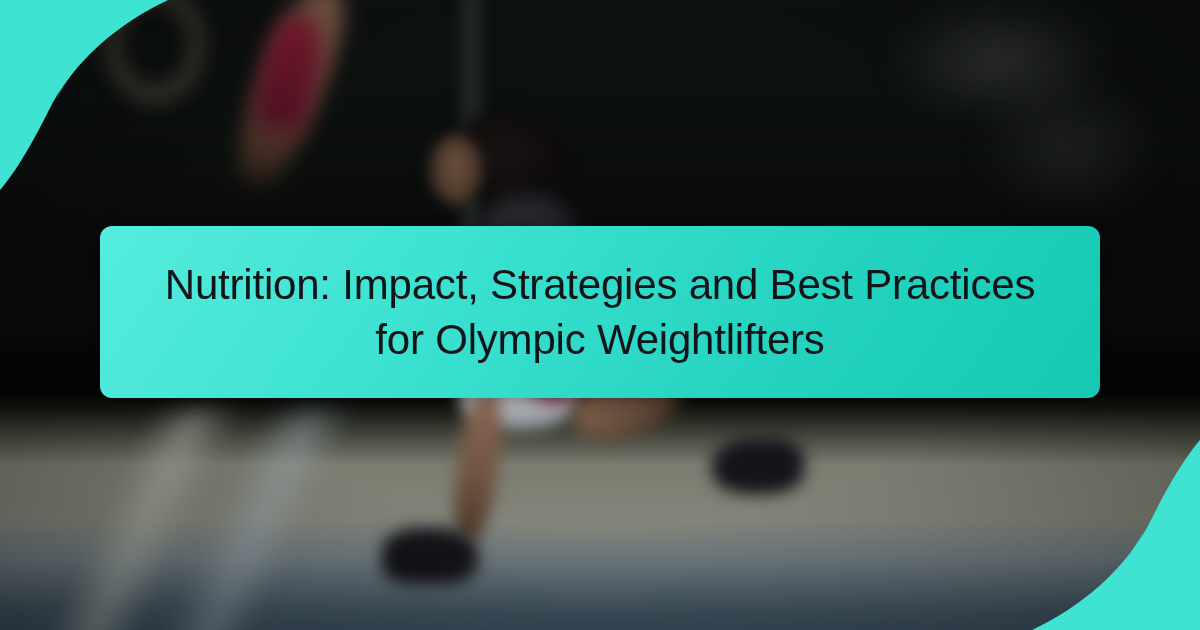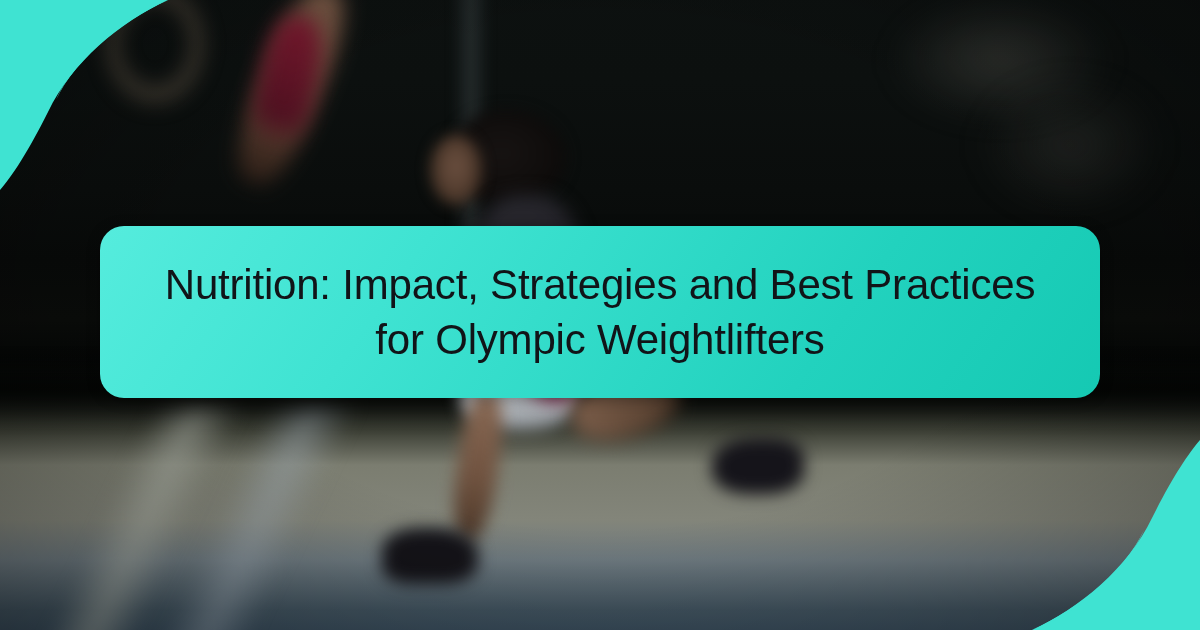--- a/index.html
+++ b/index.html
@@ -207,21 +207,21 @@
   .corner-tl { left: 0; top: 0; }
   .corner-br { right: 0; bottom: 0; transform: rotate(180deg); }
 
   
   .banner {
     position: absolute;
     left: 100px;
     top: 226px;
     width: 1000px;
     height: 172px;
-    border-radius: 24px;
+    border-radius: 12px;
     background: linear-gradient(125deg, #55ecdd 0%, #3fe3d2 30%, #22d2be 72%, #15c9b3 100%);
     box-shadow: 0 2px 14px rgba(0,0,0,0.32);
     display: flex;
     align-items: center;
     justify-content: center;
     box-sizing: border-box;
     padding: 0 40px;
   }
   .banner-title {
     margin: 0;

